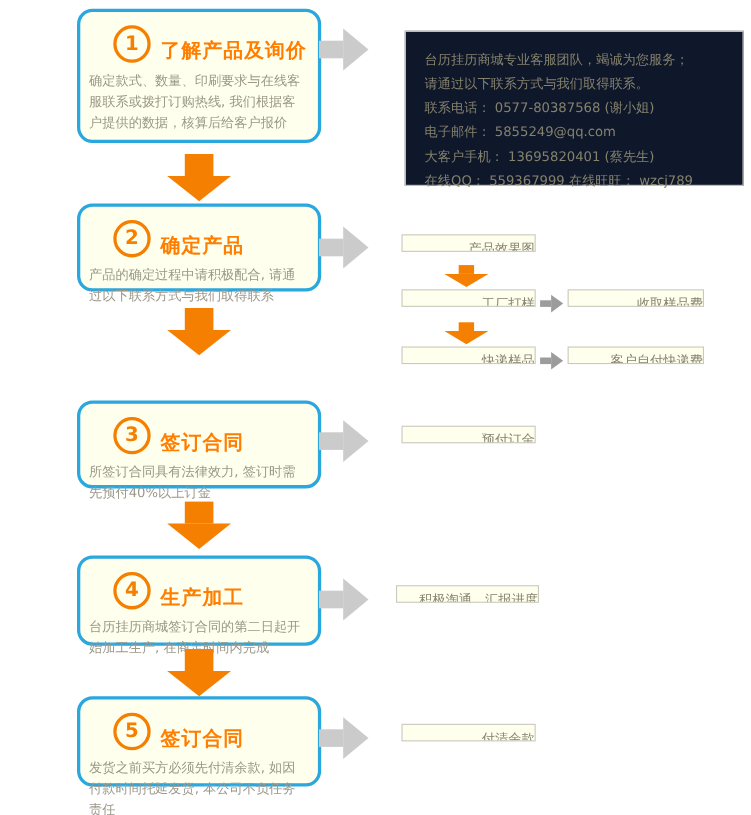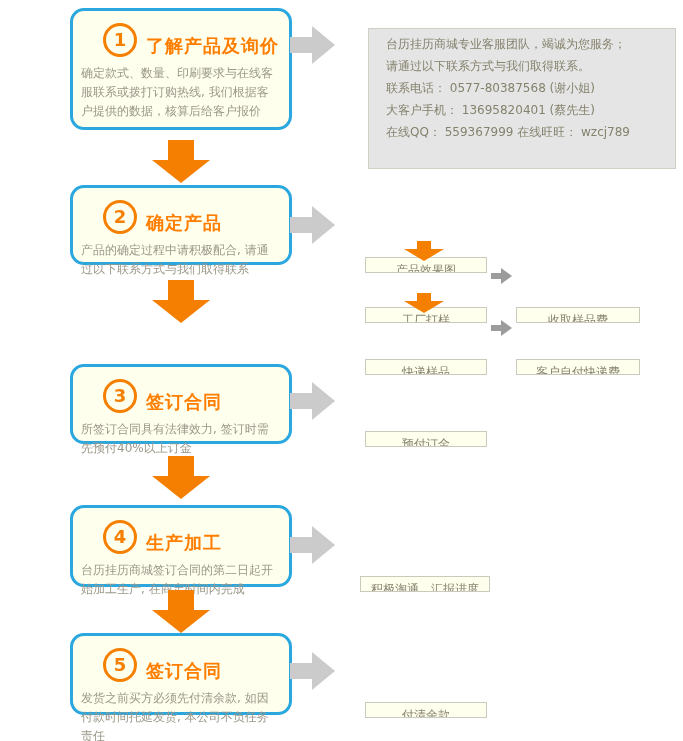--- a/index.html
+++ b/index.html
@@ -36,29 +36,29 @@
 
   
   .rarrow { position:absolute; left:290px; display:flex; align-items:center; }
   .rarrow .rstem { width:22px; height:16px; background:#cbcbcb; }
   .rarrow .rhead { width:0; height:0; border-top:19px solid transparent; border-bottom:19px solid transparent; border-left:23px solid #cbcbcb; }
   .ra1 { top:26px; } .ra2 { top:206px; } .ra3 { top:382px; } .ra4 { top:526px; } .ra5 { top:652px; }
 
   
   .contact {
     position:absolute; left:368px; top:28px; width:308px; height:141px; box-sizing:border-box;
-    background:#e5e5e5; border:1px solid #cfcfc6; padding:4px 6px 0 17px;
+    background:#0f172a; border:1px solid #cfcfc6; padding:14px 6px 0 17px;
   }
   .contact .line { font-size:12px; line-height:22px; color:#85826d; white-space:nowrap; }
 
   
   .sbox {
     position:absolute; height:16px; line-height:24px; box-sizing:border-box;
-    background:#ffffee; border:1px solid #c9c9be; text-align:center;
-    font-size:12px; color:#85826d; white-space:nowrap; overflow:hidden;margin-top:44px;
+    background:#ffffee; border:1px solid #c9c9be; text-align:right;
+    font-size:12px; color:#85826d; white-space:nowrap; overflow:hidden;
   }
   .sb-product  { left:365px; top:213px; width:122px; }
   .sb-factory  { left:365px; top:263px; width:122px; }
   .sb-fee      { left:516px; top:263px; width:124px; }
   .sb-express  { left:365px; top:315px; width:122px; }
   .sb-custexp  { left:516px; top:315px; width:124px; }
   .sb-deposit  { left:365px; top:387px; width:122px; }
   .sb-comm     { left:360px; top:532px; width:130px; }
   .sb-balance  { left:365px; top:658px; width:122px; }
 
@@ -154,20 +154,21 @@
     </div>
   <div class="rarrow ra5">
       <div class="rstem"></div>
       <div class="rhead"></div>
     </div>
 
   <div class="contact">
     <div class="line">台历挂历商城专业客服团队，竭诚为您服务；</div>
     <div class="line">请通过以下联系方式与我们取得联系。</div>
     <div class="line">联系电话：  0577-80387568 (谢小姐)</div>
+    <div class="line">电子邮件：  5855249@qq.com</div>
     <div class="line">大客户手机：  13695820401 (蔡先生)</div>
     <div class="line">在线QQ：  559367999    在线旺旺：  wzcj789</div>
   </div>
 
   <div class="sbox sb-product">产品效果图</div>
   <div class="sdarrow sda1">
       <div class="sdstem"></div>
       <div class="sdhead"></div>
     </div>
   <div class="sbox sb-factory">工厂打样</div>

